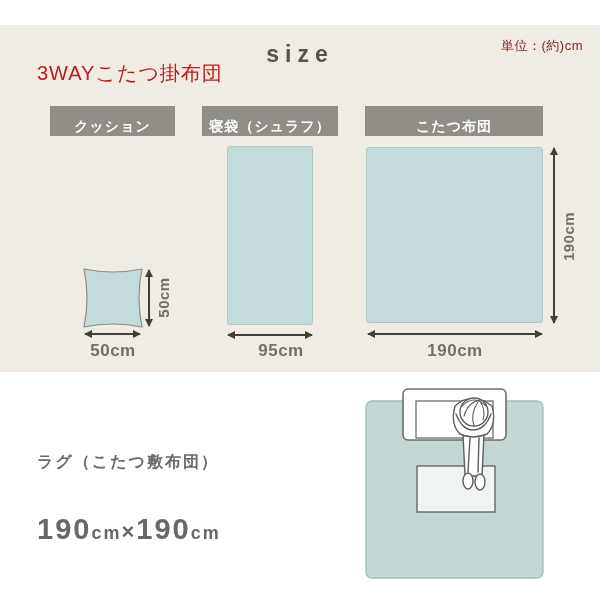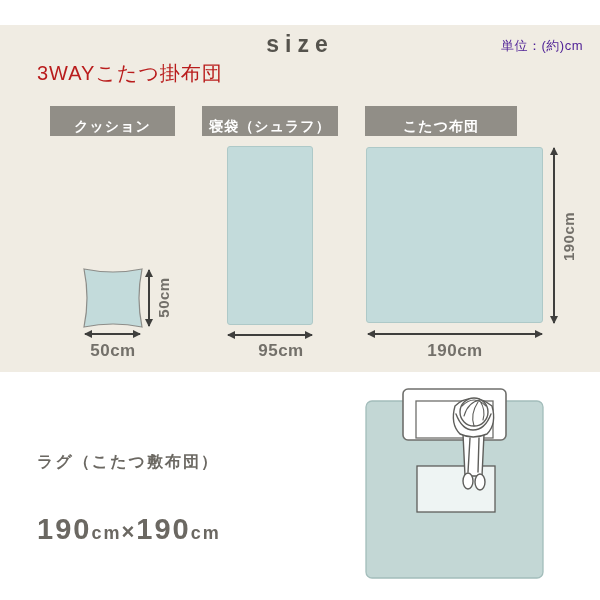--- a/index.html
+++ b/index.html
@@ -7,38 +7,38 @@
     width:600px;height:600px;position:relative;overflow:hidden;
     background:#ffffff;
     font-family:"Liberation Sans","DejaVu Sans",sans-serif;
     -webkit-font-smoothing:antialiased;
   }
   .abs{position:absolute;}
 
   .beige-panel{left:0;top:25px;width:600px;height:347px;background:#f0ece3;}
 
   .size-title{
-    left:0;top:31px;width:600px;text-align:center;
+    left:0;top:41px;width:600px;text-align:center;
     font-size:23px;font-weight:bold;letter-spacing:6px;color:#55534d;
   }
   .unit-note{
-    top:37px;right:17px;font-size:13px;color:#4c1d95;letter-spacing:0.5px;
+    top:37px;right:17px;font-size:13px;color:#7f1d1d;letter-spacing:0.5px;
   }
   .top-heading{
     left:37px;top:60px;font-size:20px;font-weight:normal;color:#b91c1c;letter-spacing:1px;
   }
 
   .item-label{
     top:106px;height:30px;background:#918e87;color:#ffffff;
     font-size:14px;font-weight:bold;letter-spacing:1px;
     display:flex;align-items:flex-end;justify-content:center;
   }
   .label-cushion{left:50px;width:125px;}
   .label-bag{left:202px;width:136px;}
-  .label-futon{left:365px;width:152px;}
+  .label-futon{left:365px;width:178px;}
 
   .teal-rect{
     background:#c3dbdb;border:1px solid #aec9c8;border-radius:3px;box-sizing:border-box;
   }
   .rect-bag{left:227px;top:146px;width:86px;height:179px;}
   .rect-futon{left:366px;top:147px;width:177px;height:176px;}
 
   
   .h-arrow{height:0;border-top:2px solid #3f3f3d;}
   .h-arrow::before,.h-arrow::after{

